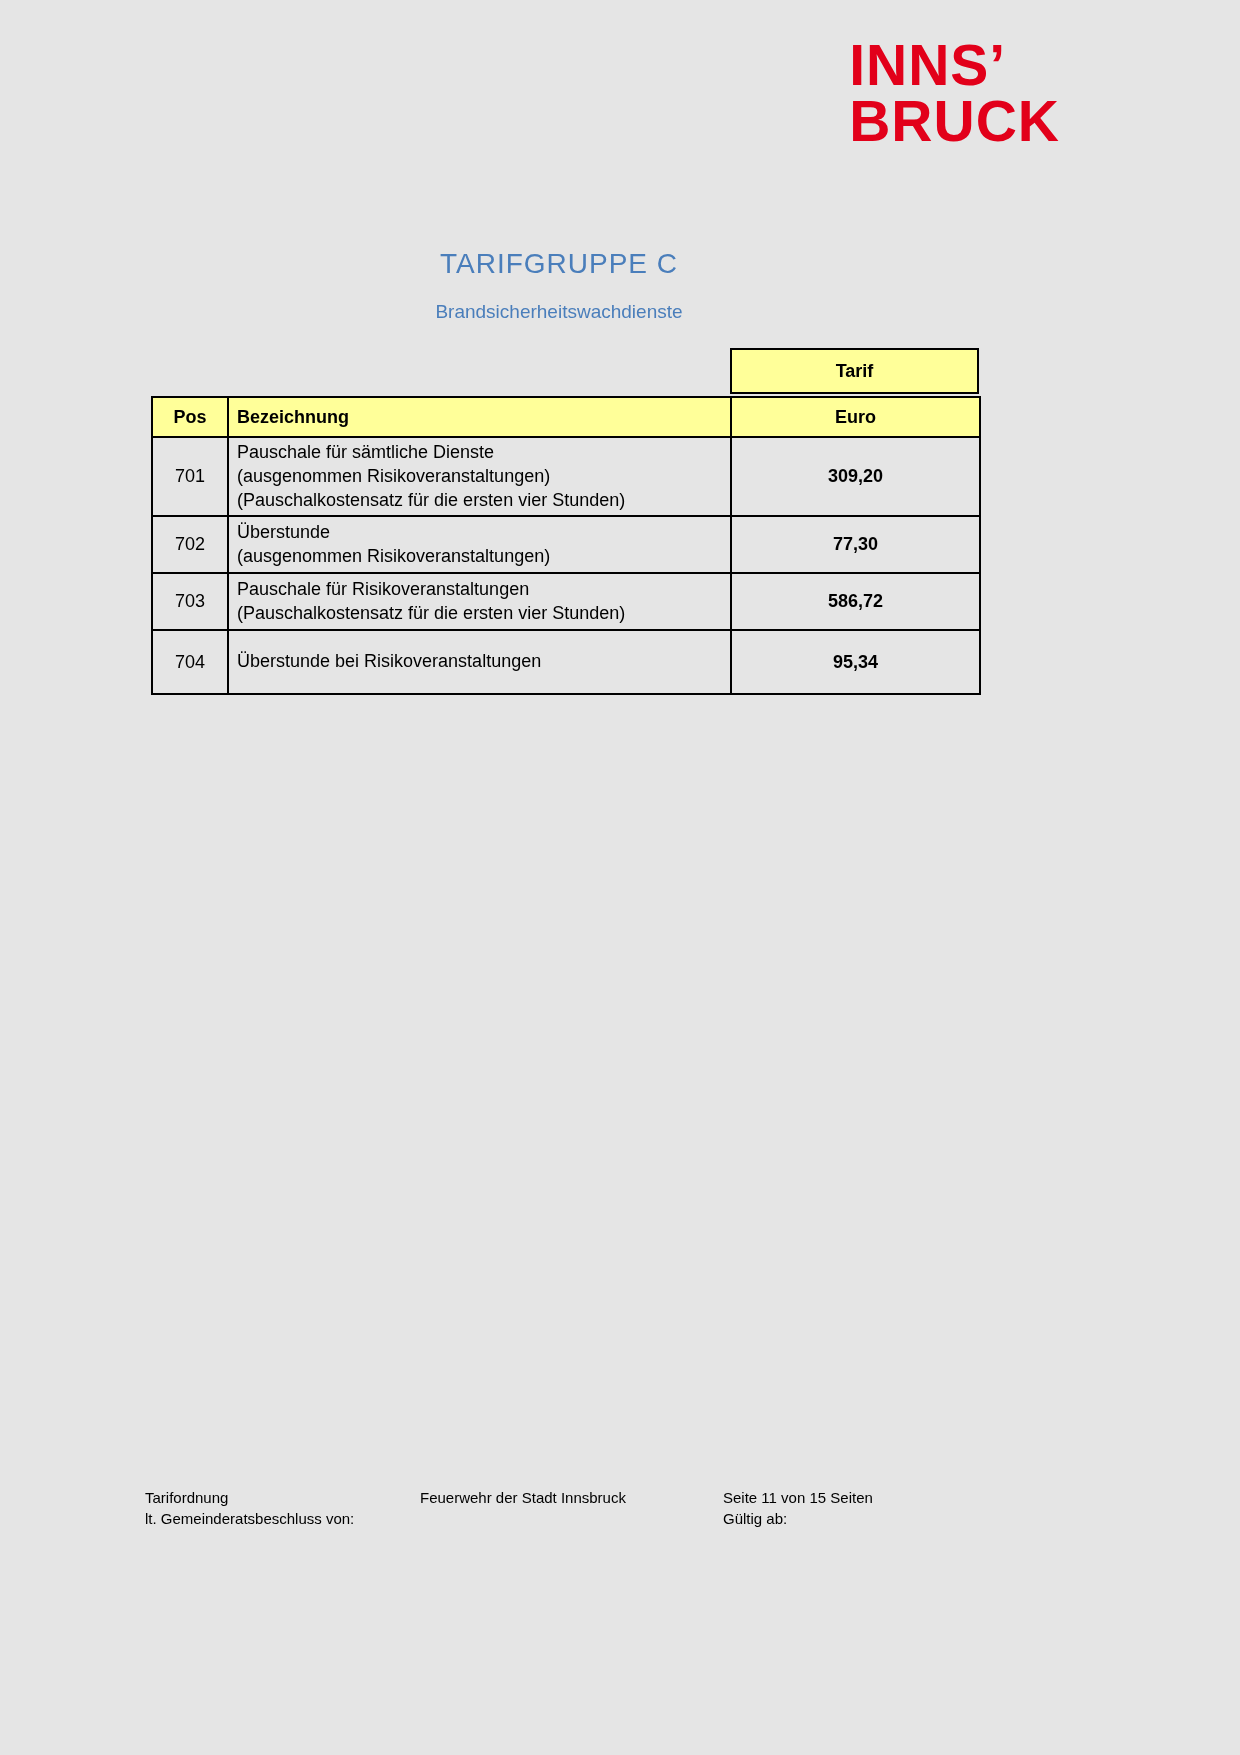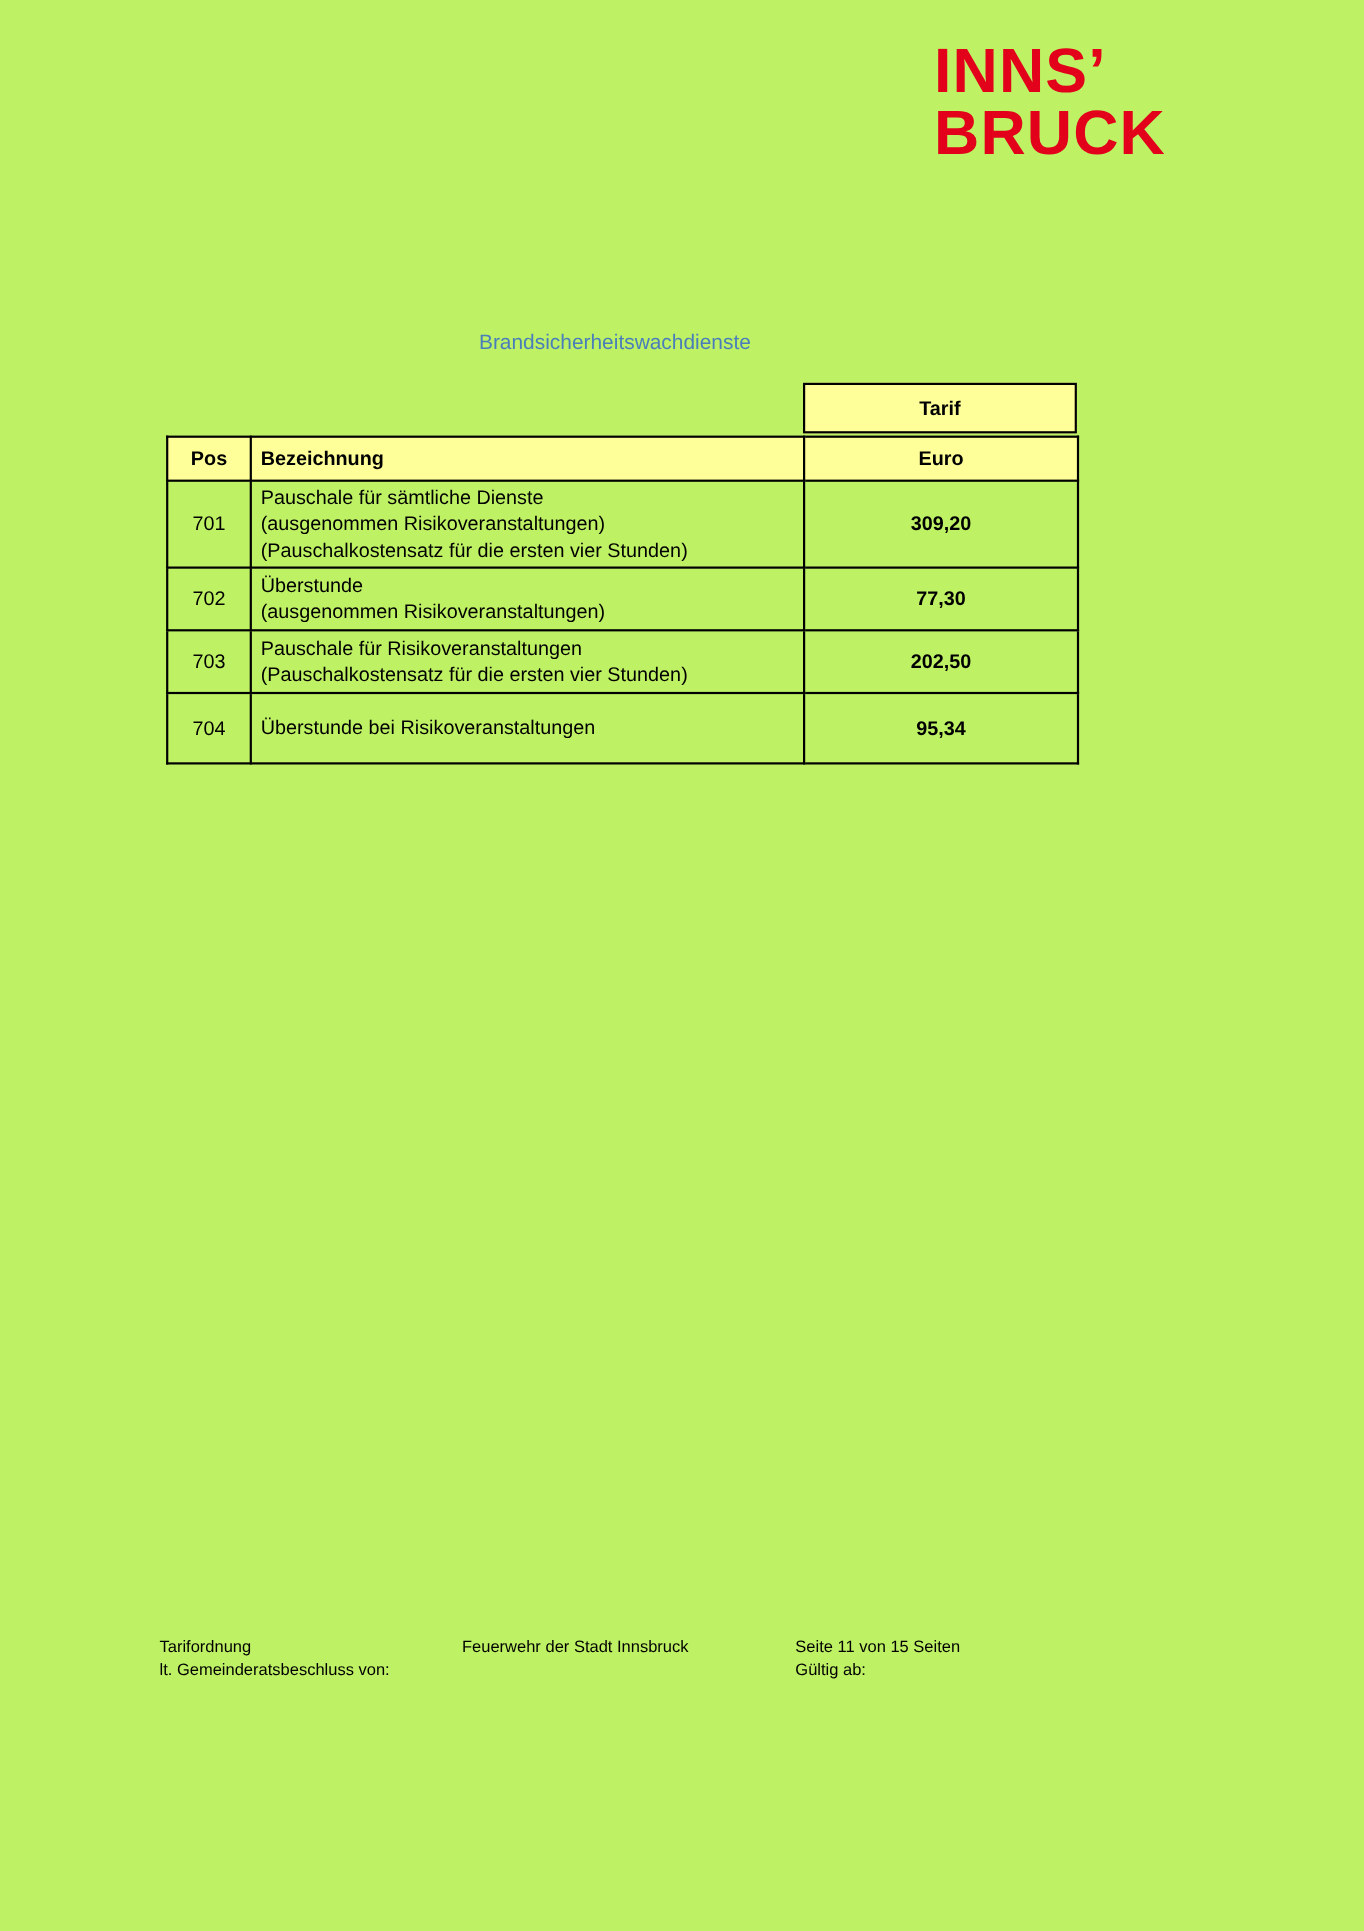--- a/index.html
+++ b/index.html
@@ -5,21 +5,21 @@
   * { margin: 0; padding: 0; box-sizing: border-box; }
   html, body { background: #ffffff; }
   body {
     width: 1240px;
     height: 1755px;
     position: relative;
     font-family: "Liberation Sans", sans-serif;
     color: #000;
     overflow: hidden;
   }
-  .page { position: absolute; inset: 0; background: #bef264; }
+  .page { position: absolute; inset: 0; background: #e5e5e5; }
 
   
   .logo {
     position: absolute;
     top: 38px;
     right: 180px;
     text-align: left;
     color: #e2001a;
     font-weight: bold;
     font-size: 57px;
@@ -112,20 +112,21 @@
 </head>
 <body>
 
 <div class="page">
 
   <div class="logo">
     <div>INNS’</div>
     <div>BRUCK</div>
   </div>
 
+  <div class="title">TARIFGRUPPE C</div>
   <div class="subtitle">Brandsicherheitswachdienste</div>
 
   <div class="table-wrap">
 
     <div class="tarif-cell">Tarif</div>
 
     <table class="tariff">
       <colgroup>
         <col class="col-pos">
         <col class="col-bez">
@@ -149,21 +150,21 @@
         <tr class="r1">
           <td class="c-pos">702</td>
           <td class="c-bez">Überstunde
 (ausgenommen Risikoveranstaltungen)</td>
           <td class="c-euro">77,30</td>
         </tr>
         <tr class="r2">
           <td class="c-pos">703</td>
           <td class="c-bez">Pauschale für Risikoveranstaltungen
 (Pauschalkostensatz für die ersten vier Stunden)</td>
-          <td class="c-euro">202,50</td>
+          <td class="c-euro">586,72</td>
         </tr>
         <tr class="r3">
           <td class="c-pos">704</td>
           <td class="c-bez">Überstunde bei Risikoveranstaltungen</td>
           <td class="c-euro">95,34</td>
         </tr>
       </tbody>
     </table>
   </div>
 

